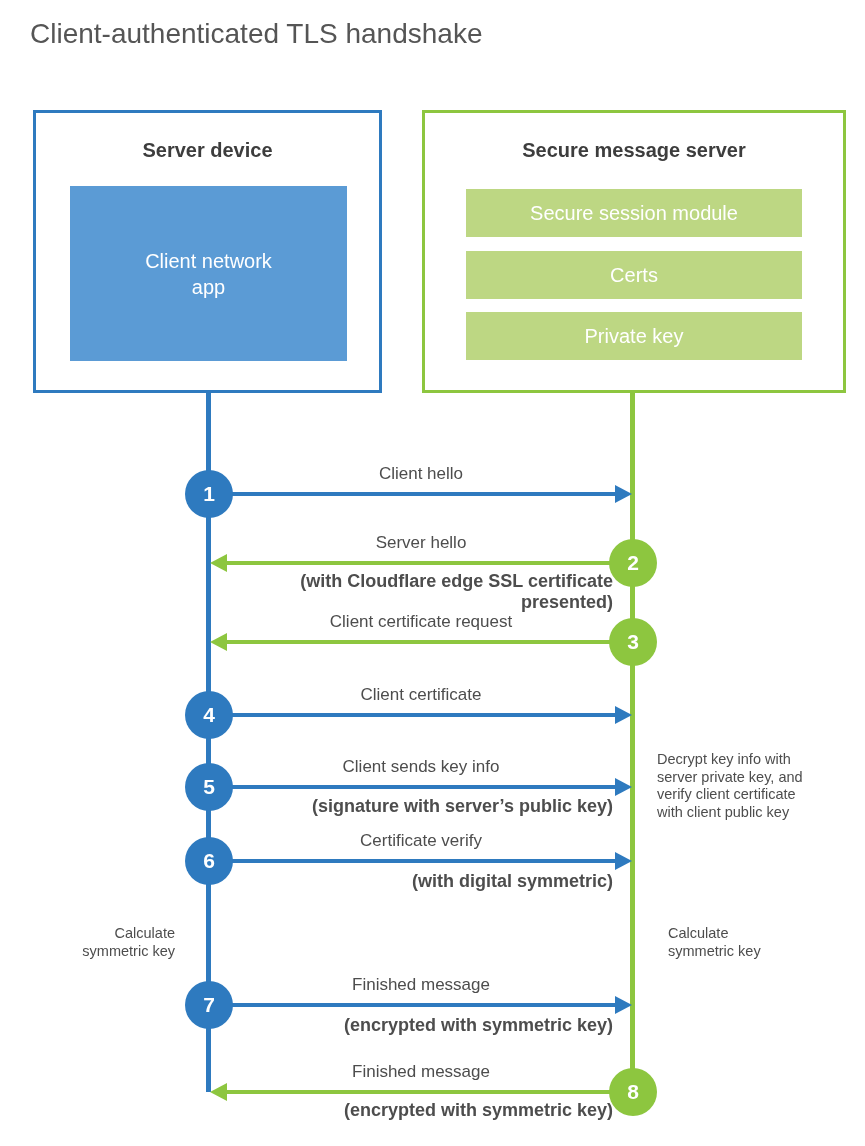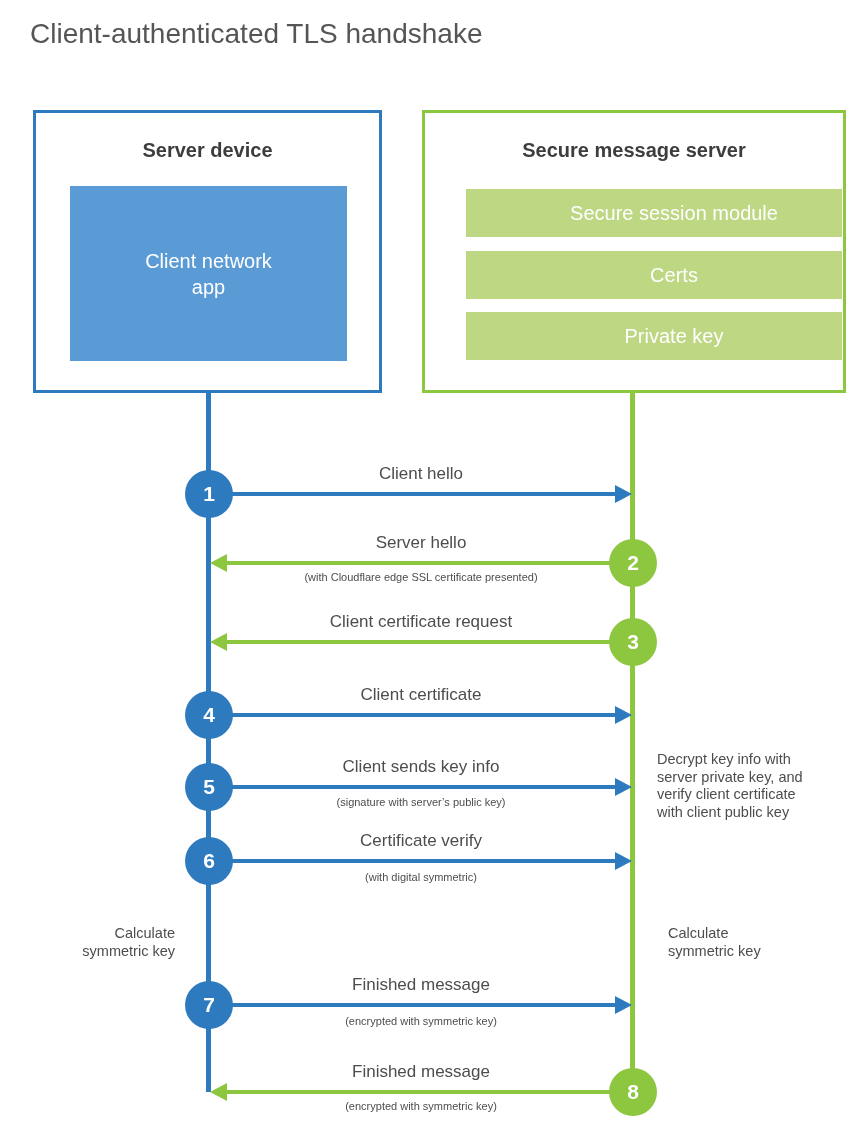--- a/index.html
+++ b/index.html
@@ -37,21 +37,21 @@
     background:var(--blue_fill);
     display:flex;align-items:center;justify-content:center;
   }
   .app-box span{
     display:block;max-width:165px;text-align:center;
     color:#ffffff;font-size:20px;line-height:1.3;
   }
   .module-box{
     position:absolute;left:466px;width:336px;height:48px;
     background:var(--green_fill);
-    color:#ffffff;font-size:20px;text-align:center;line-height:48px;padding-left:40px;
+    color:#ffffff;font-size:20px;text-align:center;line-height:48px;
   }
   
   .vline{position:absolute;top:393px;width:5px;height:699px;}
   .vline-client{left:206px;background:var(--blue);}
   .vline-server{left:630px;background:var(--green);}
   
   .h-arrow{position:absolute;height:4px;z-index:2;}
   .arrow-right{left:209px;width:406px;background:var(--blue);}
   .arrow-right::after{
     content:"";position:absolute;left:100%;top:50%;transform:translateY(-50%);
@@ -72,22 +72,22 @@
     z-index:3;
   }
   .badge-blue{background:var(--blue);left:185px;}
   .badge-green{background:var(--green);left:609px;}
   
   .arrow-label{
     position:absolute;left:229px;width:384px;text-align:center;
     font-size:17px;color:var(--text);z-index:2;
   }
   .arrow-sub{
-    position:absolute;left:229px;width:384px;text-align:center;
-    font-size:11px;color:var(--text);z-index:2;
+    position:absolute;left:229px;width:384px;text-align:right;
+    font-size:18px;color:var(--text);z-index:2;font-weight:bold;
   }
   
   .side-note{
     position:absolute;font-size:14.5px;line-height:17.5px;color:var(--text);
   }
   .note-decrypt{left:657px;top:751px;width:168px;text-align:left;}
   .note-calc-left{left:65px;top:925px;width:110px;text-align:right;}
   .note-calc-right{left:668px;top:925px;width:110px;text-align:left;}
 </style>
 </head>

